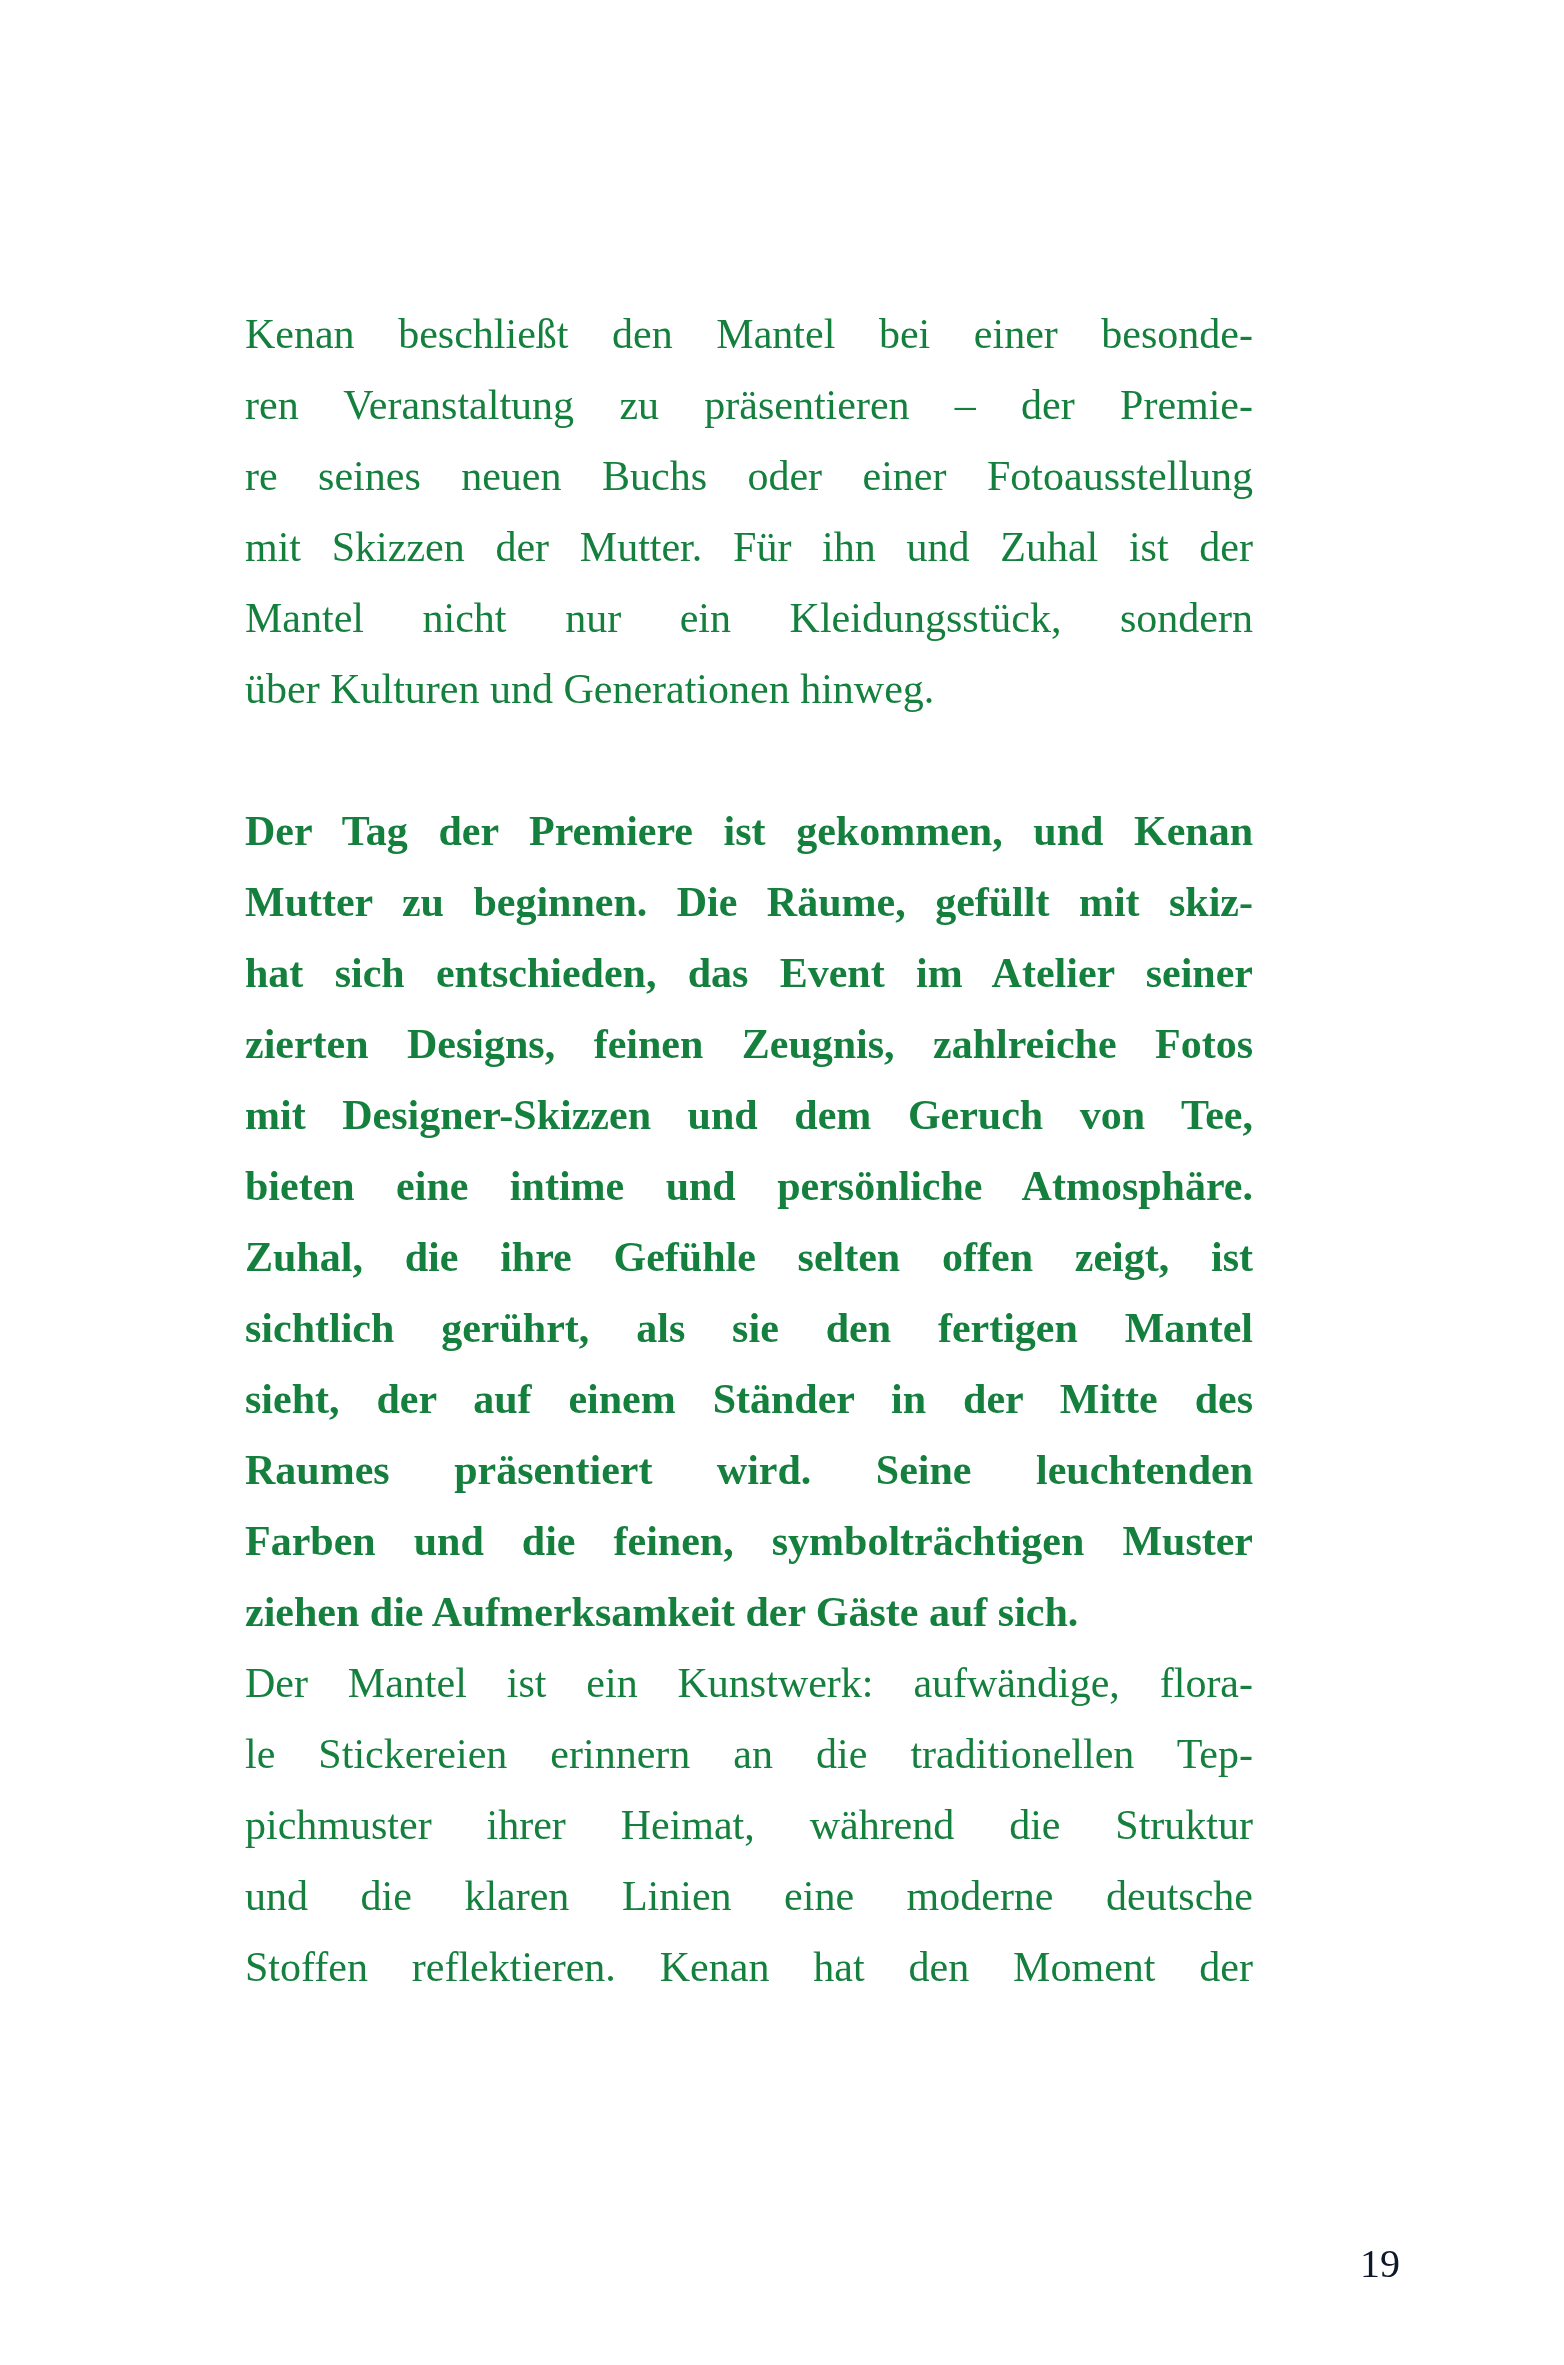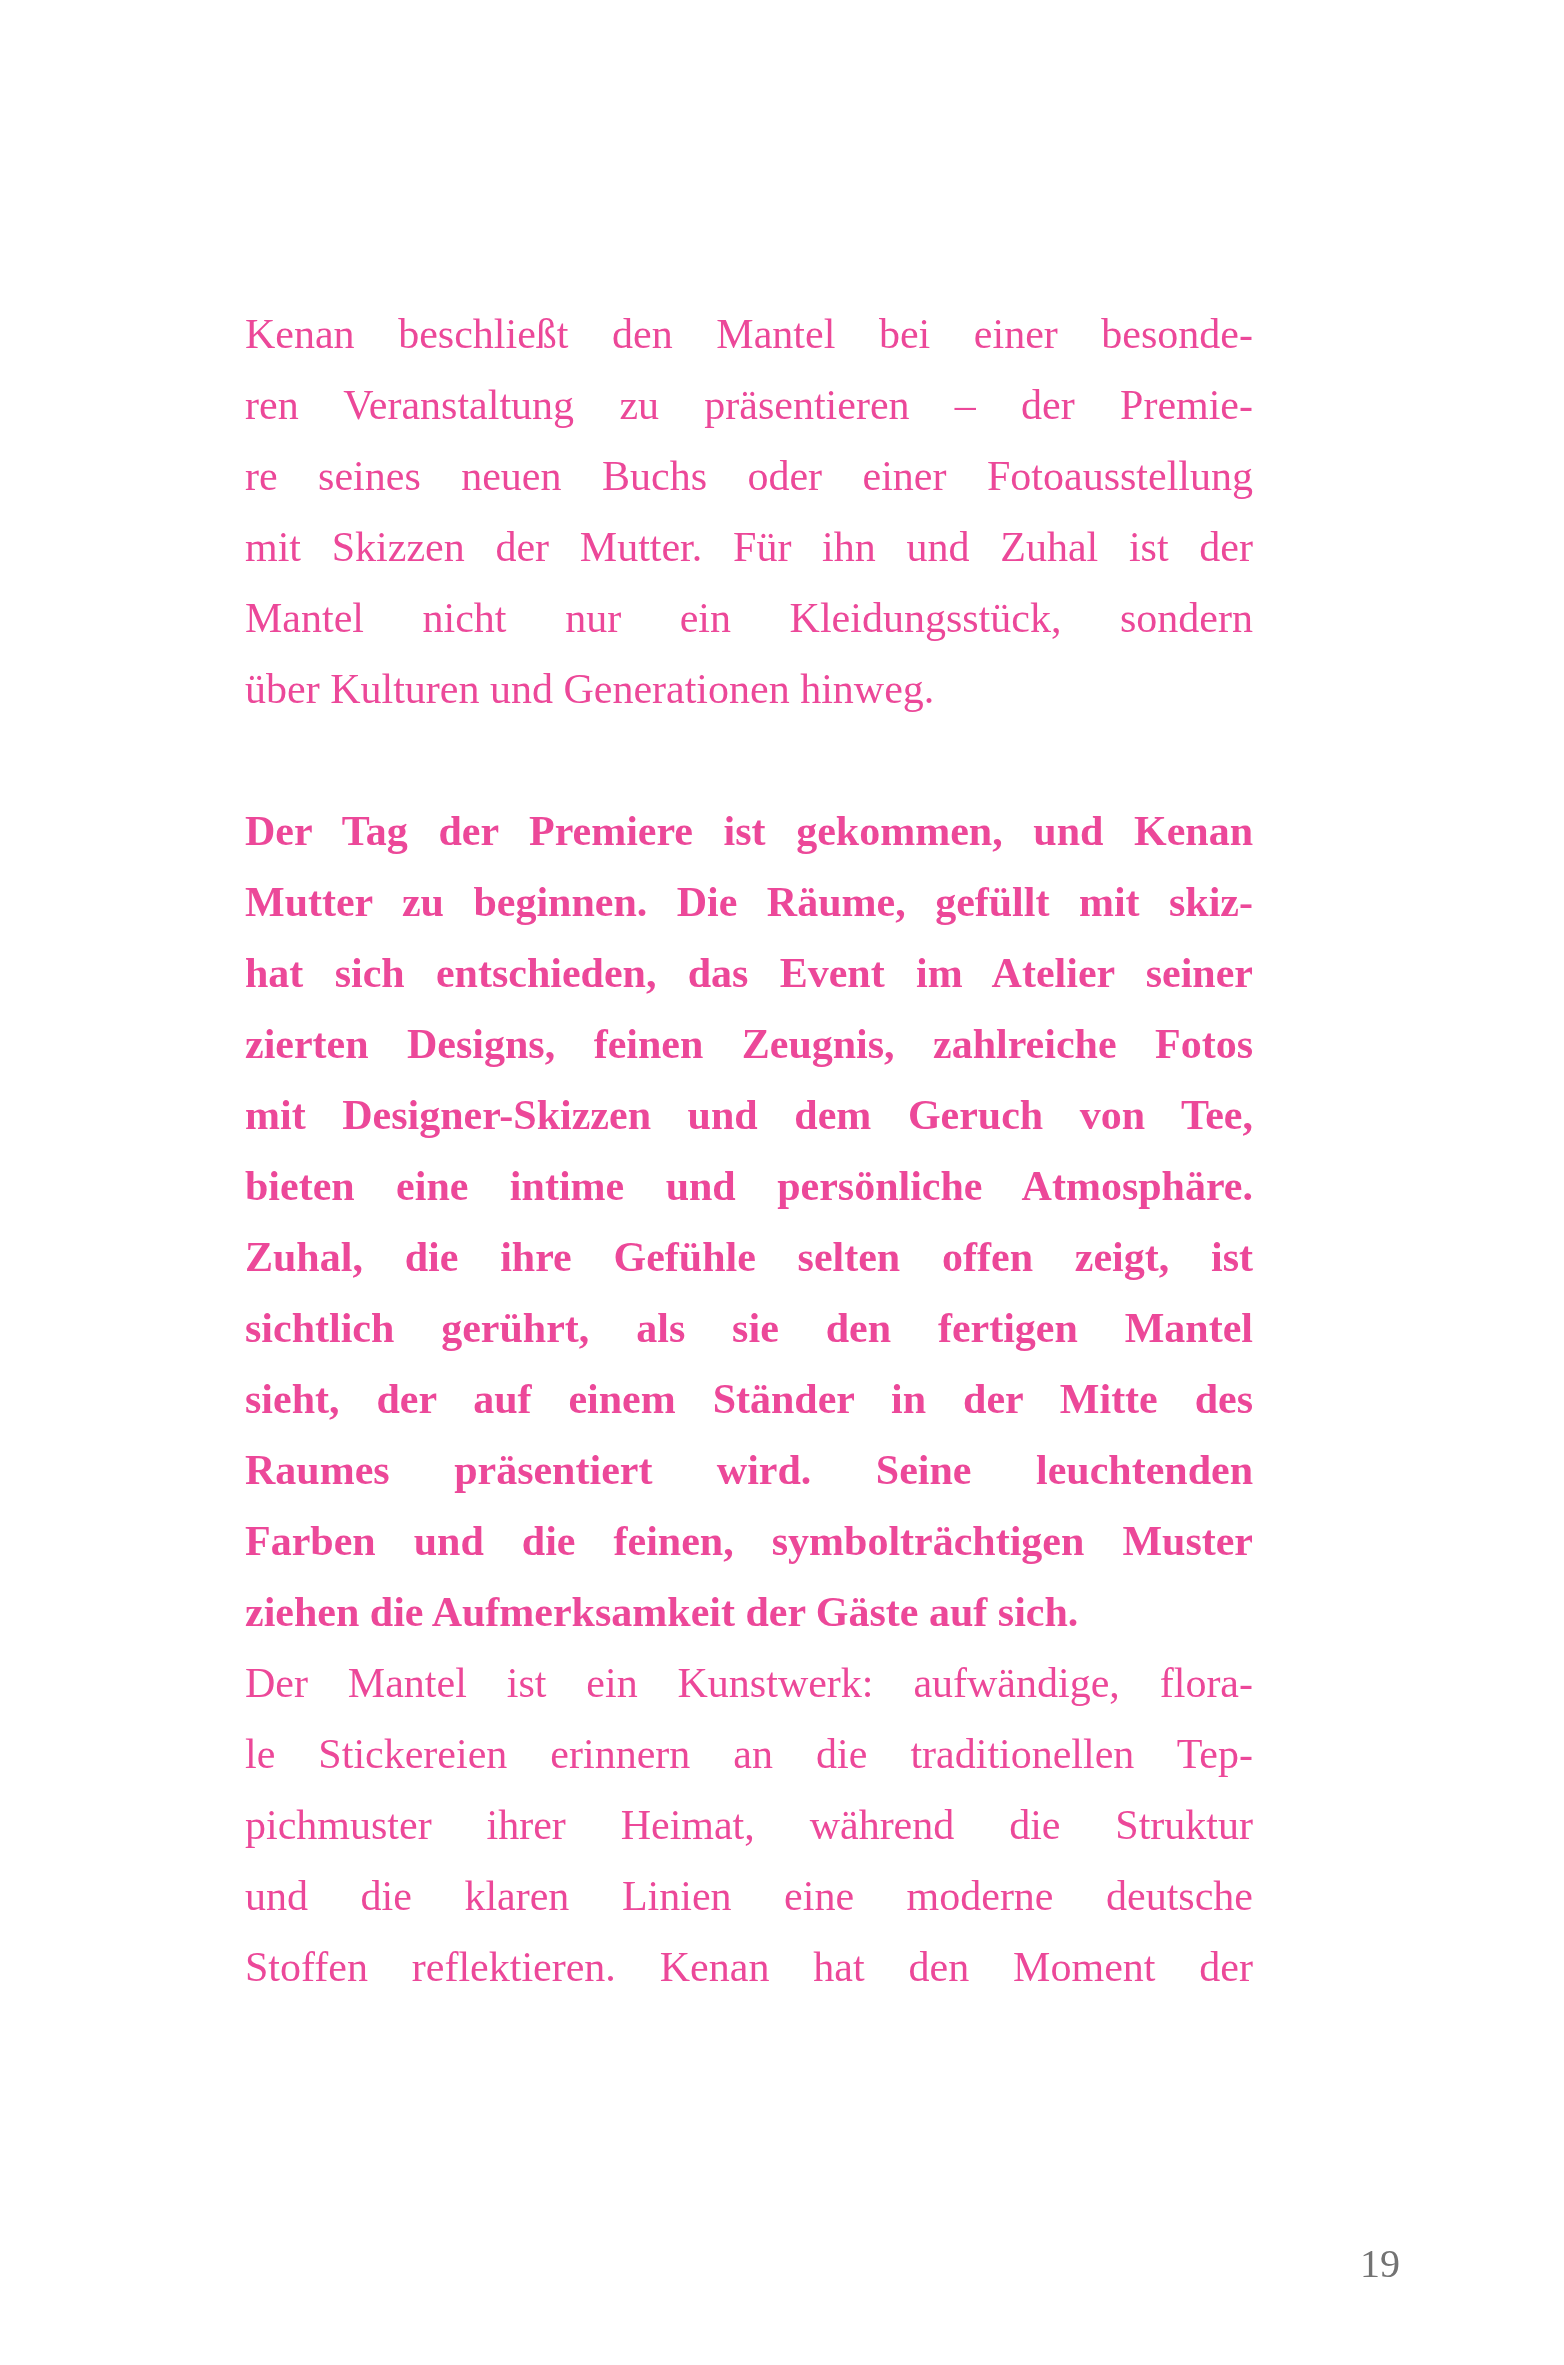--- a/index.html
+++ b/index.html
@@ -16,40 +16,40 @@
     width: 1565px;
     height: 2459px;
     background: #ffffff;
     overflow: hidden;
   }
   .text-block {
     position: absolute;
     left: 245px;
     top: 299px;
     width: 1008px;
-    color: #ec4899;
+    color: #15803d;
     font-size: 42px;
     line-height: 71px;
   }
   .para { margin: 0; }
   .para.gap-before { margin-top: 71px; font-weight: bold; }
   .line {
     text-align: justify;
     text-align-last: justify;
     white-space: normal;
   }
   .line.endpara {
     text-align: center;
     text-align-last: left;
   }
   .folio {
     position: absolute;
     left: 1360px;
     top: 2244px;
-    color: #737373;
+    color: #0f172a;
     font-size: 40px;
     line-height: 40px;
   }
 </style>
 </head>
 <body>
 
 <div class="page">
 
   <div class="text-block">

